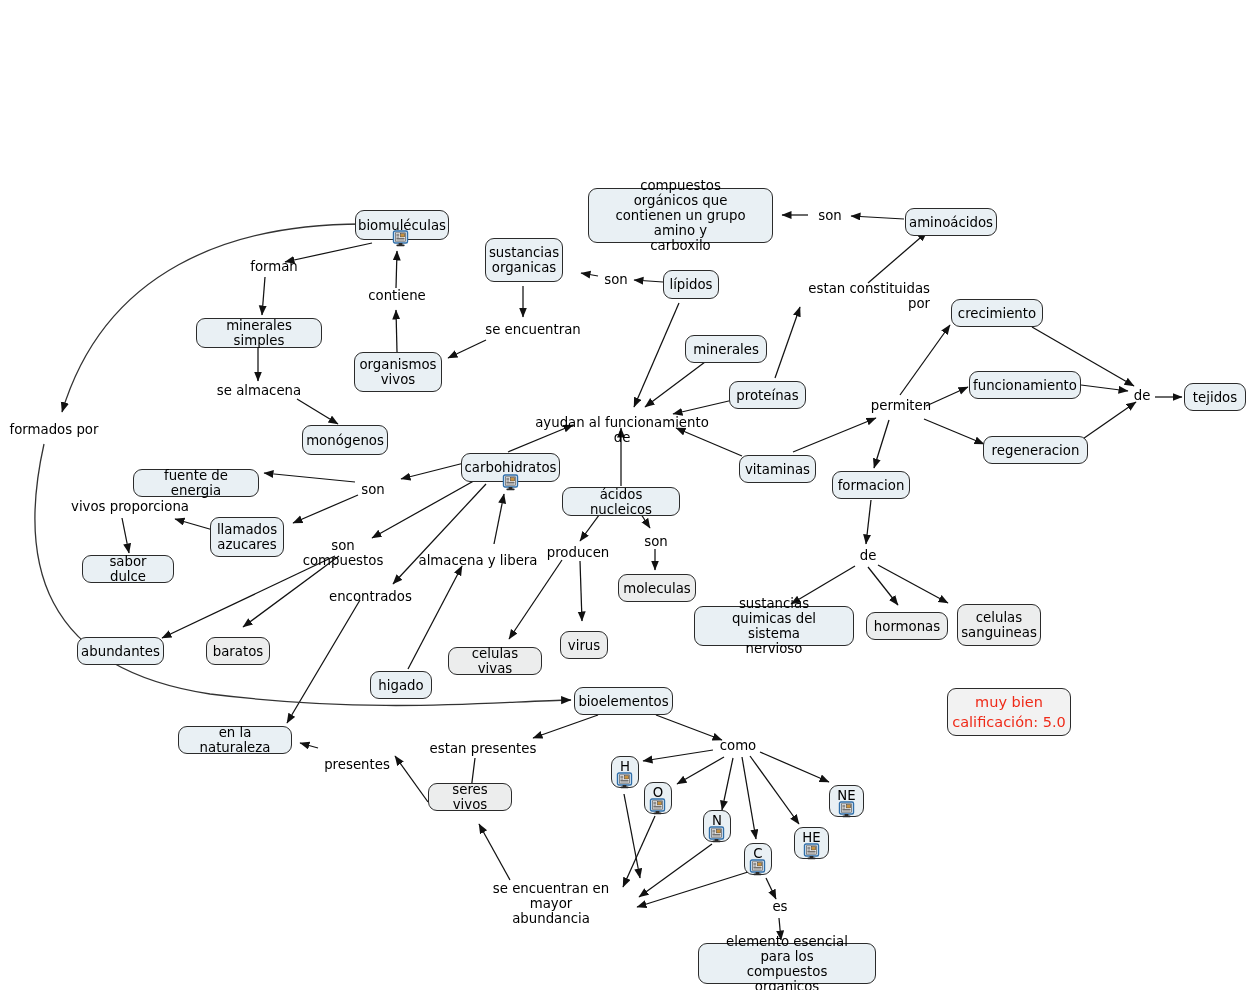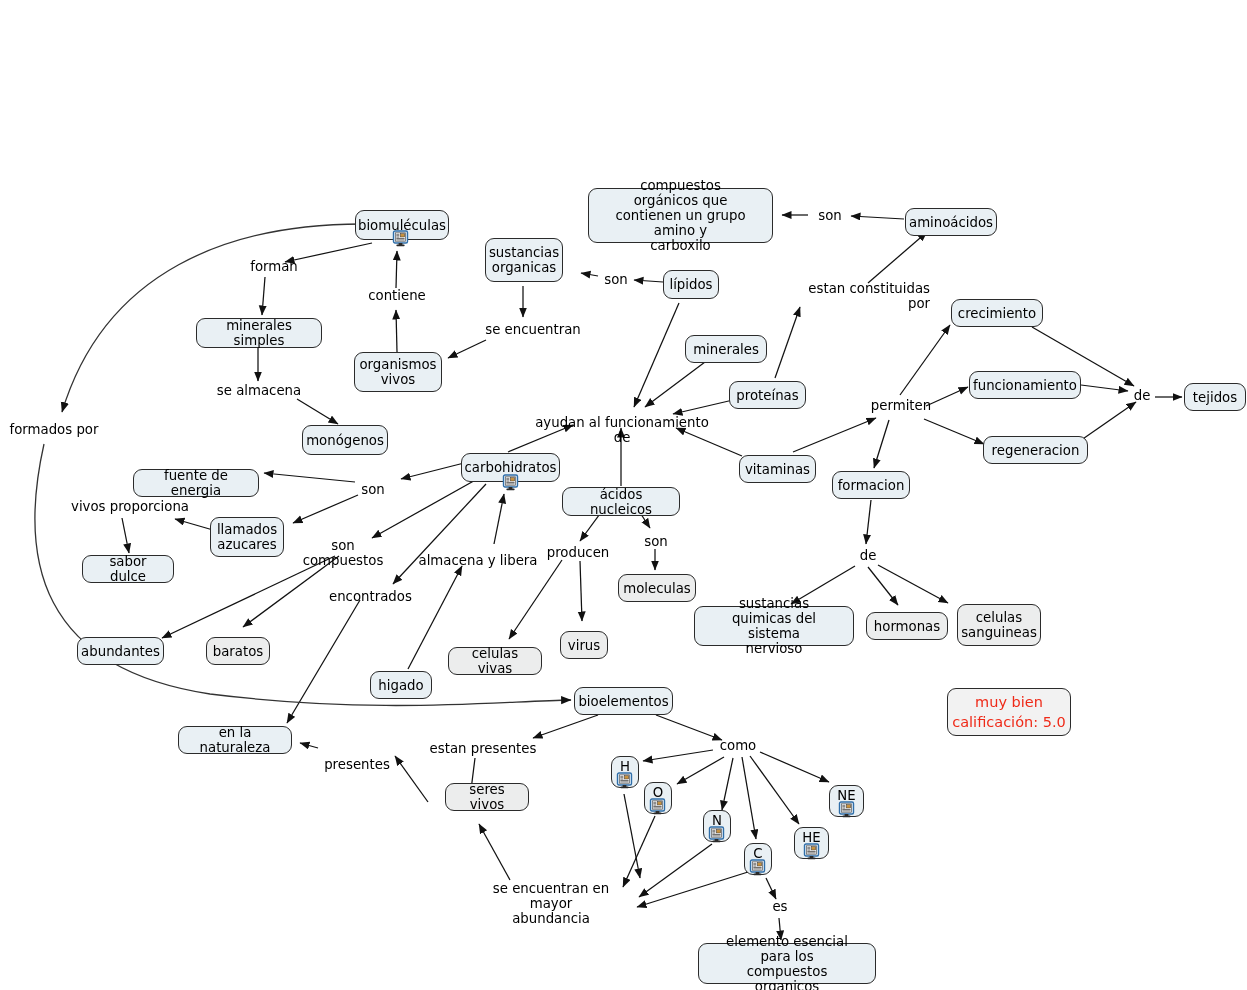--- a/index.html
+++ b/index.html
@@ -346,21 +346,21 @@
   <div class="node gray" style="left:560px;top:631px;width:47px;height:28px;">virus</div>
 
   <div class="node gray" style="left:448px;top:647px;width:94px;height:28px;">celulas vivas</div>
 
   <div class="node" style="left:370px;top:671px;width:62px;height:28px;">higado</div>
 
   <div class="node" style="left:574px;top:687px;width:99px;height:28px;">bioelementos</div>
 
   <div class="node" style="left:178px;top:726px;width:114px;height:28px;">en la naturaleza</div>
 
-  <div class="node gray" style="left:445px;top:783px;width:84px;height:28px;">seres vivos</div>
+  <div class="node gray" style="left:428px;top:783px;width:84px;height:28px;">seres vivos</div>
 
   <div class="node" style="left:698px;top:943px;width:178px;height:41px;">elemento esencial para los
 compuestos organicos</div>
 
   <div class="node elem" style="left:611px;top:756px;width:28px;height:32px;">H</div>
   <span class="doc-icon" style="left:616px;top:772px;">
     <svg viewBox="0 0 17 17">
         <rect x="1.5" y="1" width="14" height="12" rx="1.5" fill="#e8f2fb" stroke="#2f6ea8" stroke-width="1.4"></rect>
         <rect x="3.4" y="2.8" width="10.2" height="8.4" fill="#ffffff" stroke="#555" stroke-width=".7"></rect>
         <rect x="8.3" y="3.6" width="4.4" height="3.4" fill="#c8923f" stroke="#3a3a3a" stroke-width=".5"></rect>

